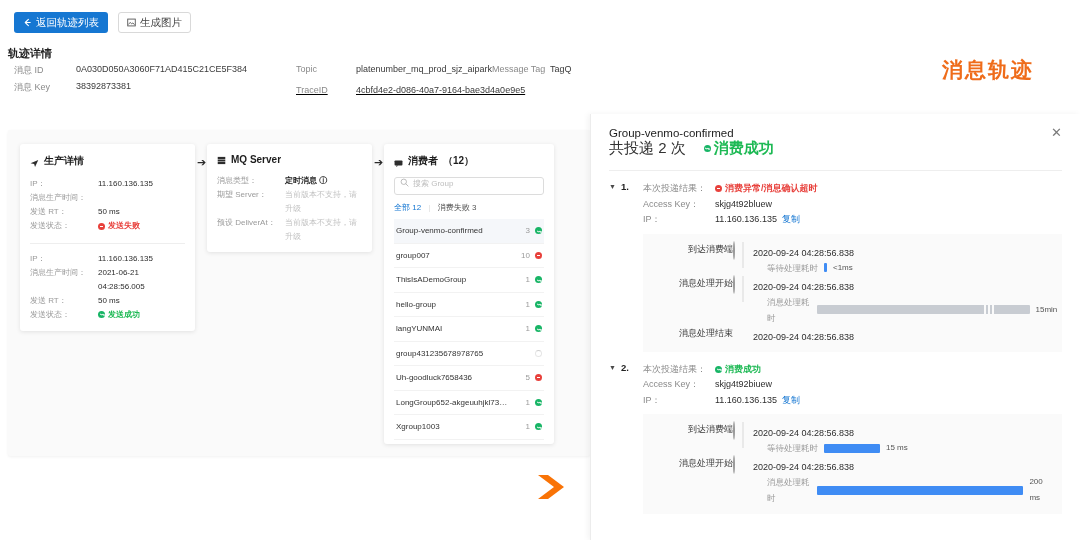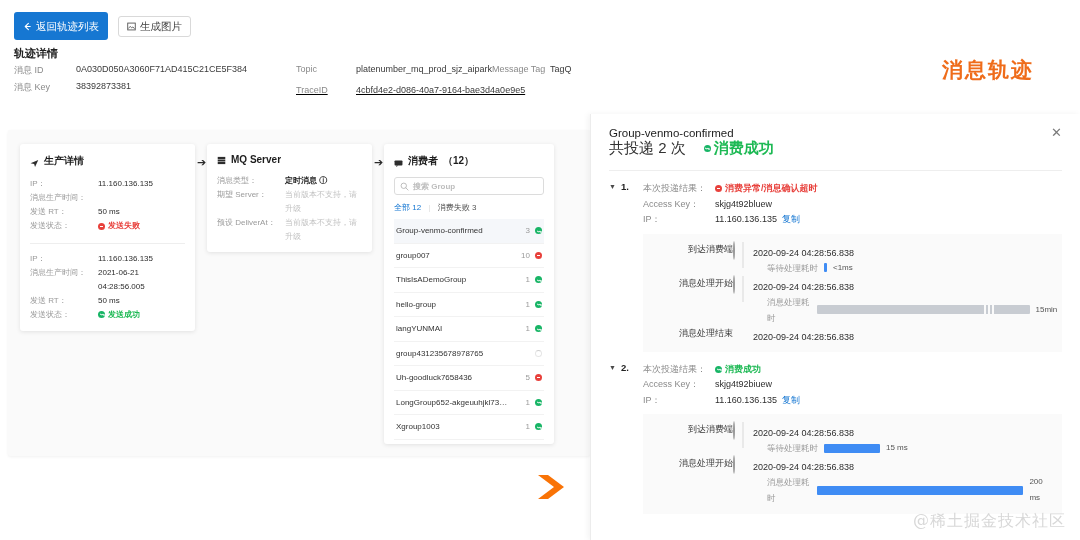--- a/index.html
+++ b/index.html
@@ -8,32 +8,32 @@
     font-family: "Liberation Sans", "DejaVu Sans", sans-serif;
     background: #ffffff;
     overflow: hidden;
   }
   #root { position: relative; width: 1080px; height: 540px; background:#fff; }
 
   
   .toolbar { position:absolute; left:14px; top:12px; display:flex; gap:10px; align-items:center; }
   .btn-primary {
     background:#1677d2; color:#fff; border:none; border-radius:3px;
-    font-size:10.5px; height:28px; padding:0 9px;
+    font-size:10.5px; height:21px; padding:0 9px;
     display:flex; align-items:center; gap:4px; cursor:pointer; line-height:1;
   }
   .btn-ghost {
     background:#fff; color:#444; border:1px solid #d9d9d9; border-radius:3px;
     font-size:10.5px; height:21px; padding:0 8px;
     display:flex; align-items:center; gap:4px; cursor:pointer; line-height:1;
   }
   .ico-sm { width:9px; height:9px; display:inline-block; flex:0 0 auto; }
 
   
-  .detail-title { position:absolute; left:14px; top:46px; font-size:11px; font-weight:bold; color:#222; }
+  .detail-title { position:absolute; left:8px; top:46px; font-size:11px; font-weight:bold; color:#222; }
   .kv-grid { position:absolute; left:14px; top:64px; width:620px; font-size:9px; color:#333; }
   .kv-row { display:flex; align-items:flex-start; height:17px; }
   .kv-k { color:#8a8a8a; width:62px; flex:0 0 62px; }
   .kv-v { color:#3a3a3a; }
   .col2 { position:absolute; left:296px; top:64px; font-size:9px; }
   .col2 .kv-k { width:60px; flex:0 0 60px; }
   .col3 { position:absolute; left:492px; top:64px; font-size:9px; }
   .col3 .kv-k { width:58px; flex:0 0 58px; }
 
   .page-title {
@@ -79,23 +79,23 @@
   .dot-badge.red { background:#e8413c; }
   .dot-badge.green { background:#18b566; }
   .dot-badge::after { content:""; position:absolute; left:2.1px; top:3px; width:2.8px; height:1px; background:#fff; }
   .dot-badge.green::after { content:""; left:1.6px; top:3.4px; width:2px; height:1px; background:#fff; transform:rotate(45deg); box-shadow:1.6px -1.2px 0 0 #fff, 2.4px -2px 0 0 #fff; }
 
   
   .arrow-connect { position:absolute; font-size:11px; color:#2b2b2b; }
 
   
   .search-box {
-    display:flex; align-items:center; gap:4px;
+    display:flex; align-items:flex-start; gap:4px;
     border:1px solid #dcdcdc; border-radius:3px; height:18px; padding:0 5px;
-    font-size:8px; color:#bdbdbd; background:#fff; margin-bottom:7px;font-weight:bold;
+    font-size:8px; color:#bdbdbd; background:#fff; margin-bottom:7px;
   }
   .filter-row { font-size:8px; margin-bottom:6px; color:#555; }
   .filter-row .f-all { color:#1677d2; }
   .filter-row .sep { color:#ddd; margin:0 5px; }
   .c-item {
     display:flex; align-items:center; justify-content:space-between;
     font-size:8px; color:#333; height:24.5px; border-bottom:1px solid #f2f2f2;
     padding:0 2px;
   }
   .c-item.sel { background:#f5f7fa; }
@@ -492,14 +492,13 @@
                   <span>消息处理耗时</span>
                   <span class="bar blue" style="width:240px"></span>
                   <span class="bar-val">200 ms</span>
                 </span></span>
             </div>
           </div>
         </div>
       </div>
   </div>
 
-  <div class="watermark">@稀土掘金技术社区</div>
 </div>
 
 </body></html>

